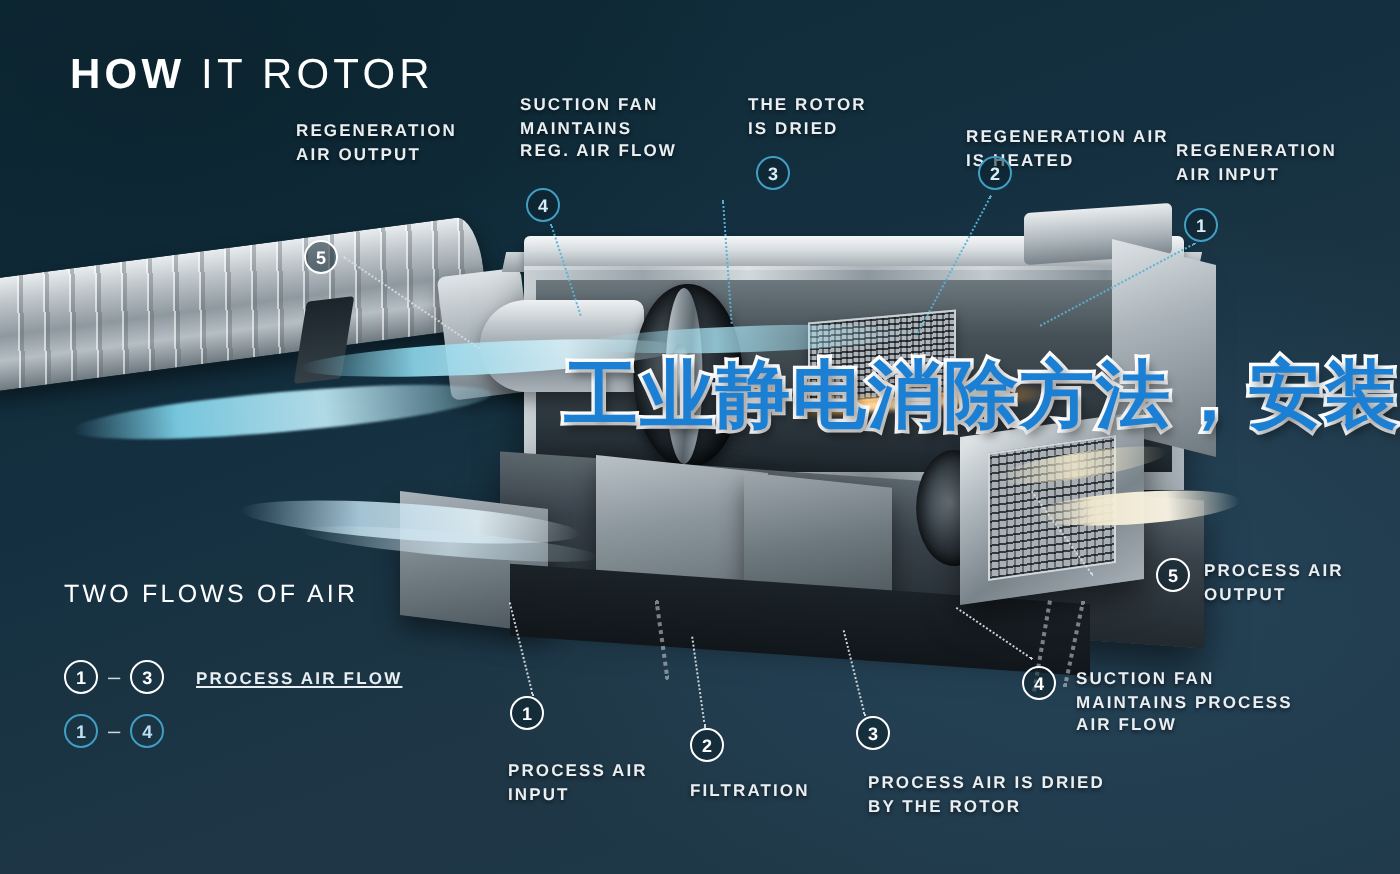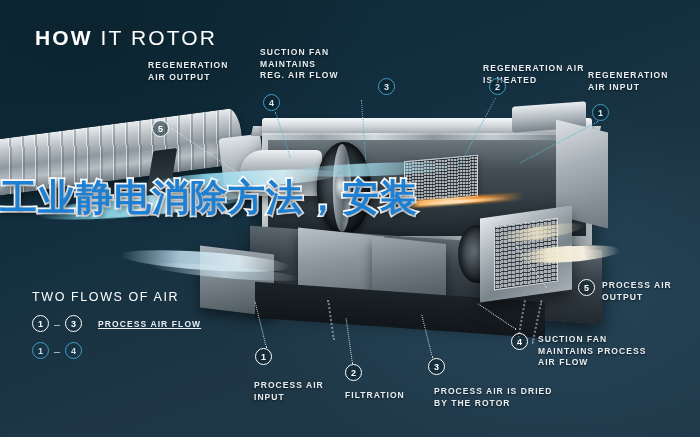--- a/index.html
+++ b/index.html
@@ -219,31 +219,31 @@
     background:rgba(13,35,46,.55);box-sizing:border-box;}
   .num.blue{border-color:#3f9fc4;color:#d5eef8;}
 
   .lead{position:absolute;height:0;border-top:1.5px dotted #59b3d4;opacity:.95;
     transform-origin:0 0;}
   .lead.w{border-top-color:#d5dde1;}
 
   
   #legend{position:absolute;left:32px;top:290px;}
   #legend-title{font-size:12.5px;letter-spacing:1.6px;color:#ffffff;font-weight:400;
-    text-transform:uppercase;margin-bottom:11px;}
+    text-transform:uppercase;margin-bottom:26px;}
   .lrow{display:flex;align-items:center;margin-bottom:10px;}
   .lrow .circs{display:flex;align-items:center;width:66px;}
   .lc{width:17px;height:17px;border-radius:50%;border:1.4px solid #fff;color:#fff;
     font-size:9px;font-weight:700;display:flex;align-items:center;justify-content:center;box-sizing:border-box;}
   .lc.blue{border-color:#3f9fc4;color:#bfe2f1;}
   .dash{color:#cfd8dd;font-size:11px;margin:0 5px;}
   .ltext{font-size:8.5px;font-weight:700;letter-spacing:1.1px;color:#e8eef1;text-transform:uppercase;text-decoration:underline;}
 
   
-  #cn{position:absolute;left:0;top:176px;width:700px;text-align:left;
+  #cn{position:absolute;left:0;top:176px;width:700px;text-align:right;
     font-family:"DejaVu Sans","Liberation Sans",sans-serif;
     font-weight:700;font-size:37px;line-height:1.19;letter-spacing:1px;
     color:#1b7fd4;
     -webkit-text-stroke:3.4px #ffffff;
     paint-order:stroke fill;
     text-shadow:2px 3px 5px rgba(0,0,0,.45);
   }
   #cn span{display:block;}
 </style>
 </head>
@@ -308,20 +308,22 @@
 
   <div class="callout" style="left:148px;top:60px;">REGENERATION
 AIR OUTPUT</div>
   <div class="num" style="left:152px;top:120px;">5</div>
 
   <div class="callout" style="left:260px;top:47px;">SUCTION FAN
 MAINTAINS
 REG. AIR FLOW</div>
   <div class="num blue" style="left:263px;top:94px;">4</div>
 
+  <div class="callout" style="left:374px;top:47px;">THE ROTOR
+IS DRIED</div>
   <div class="num blue" style="left:378px;top:78px;">3</div>
 
   <div class="callout" style="left:483px;top:63px;">REGENERATION AIR
 IS HEATED</div>
   <div class="num blue" style="left:489px;top:78px;">2</div>
 
   <div class="callout" style="left:588px;top:70px;">REGENERATION
 AIR INPUT</div>
   <div class="num blue" style="left:592px;top:104px;">1</div>
 

